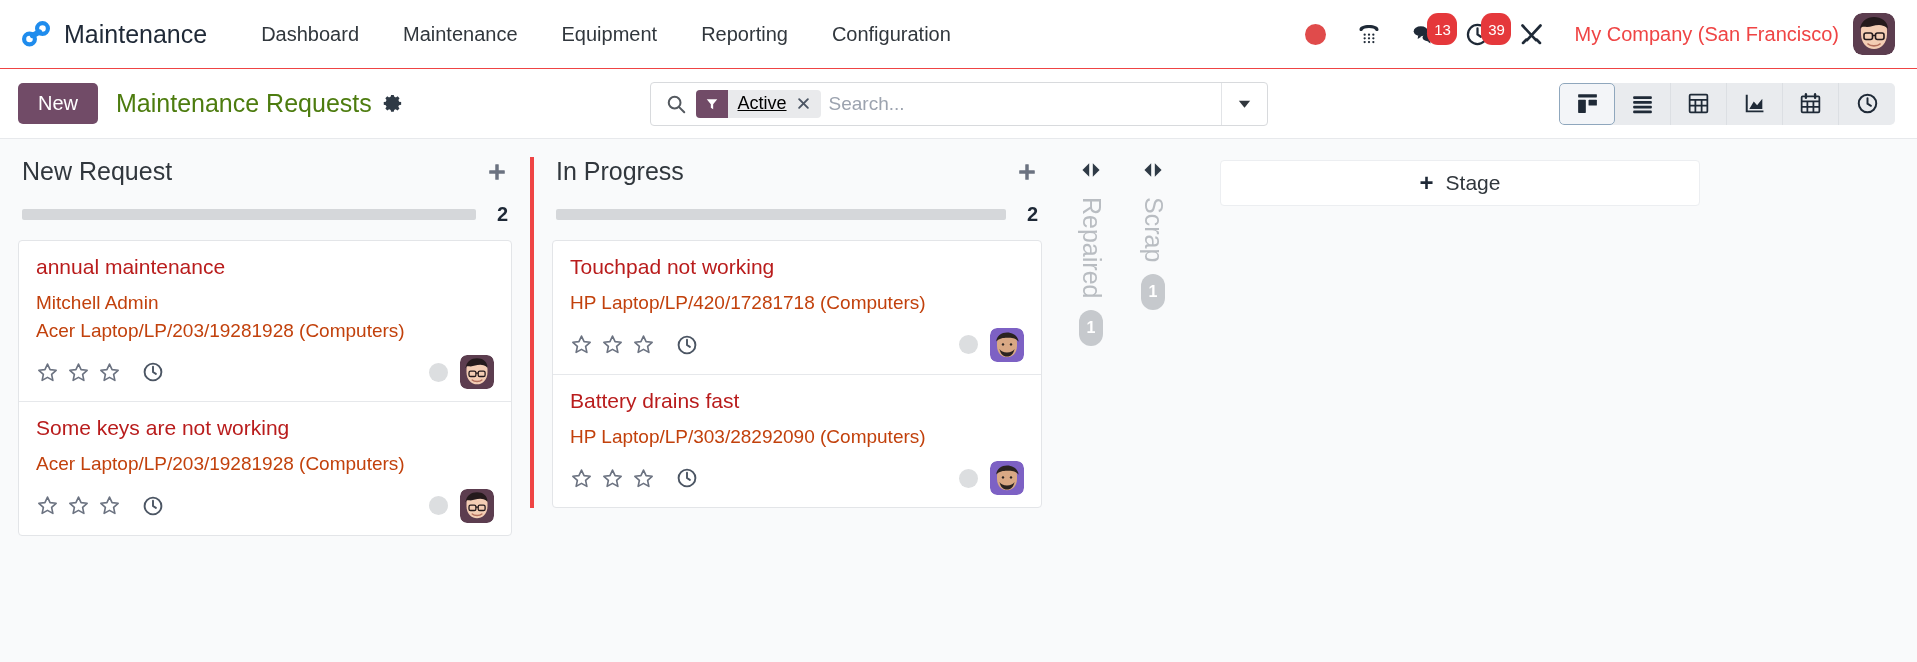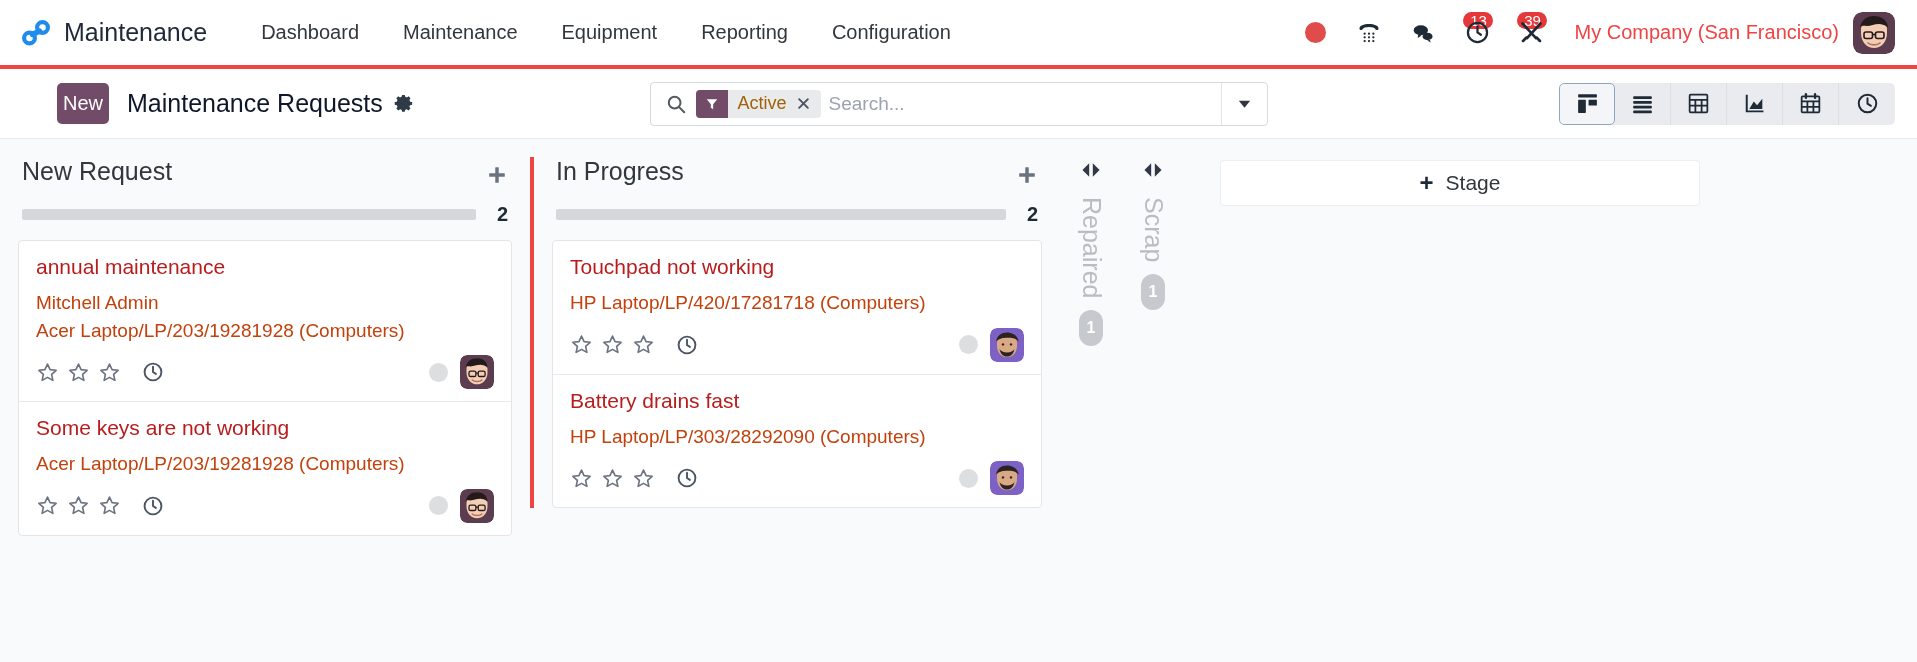--- a/index.html
+++ b/index.html
@@ -11,21 +11,21 @@
     color: #374151;
   }
 
   
   .navbar {
     height: 69px;
     background: #ffffff;
     display: flex;
     align-items: center;
     padding: 0 22px 0 18px;
-    border-bottom: 4px solid #ef4444;
+    border-bottom: 1px solid #ef4444;
     position: relative;
   }
   .brand-logo { width: 36px; height: 36px; flex: 0 0 36px; margin-right: 10px; }
   .brand-name {
     font-size: 25px; color: #1f2937; font-weight: 400;
     margin-right: 32px; white-space: nowrap;
   }
   .nav-links { display: flex; align-items: center; gap: 0px; }
   .nav-link {
     font-size: 20px; color: #31373d; padding: 8px 22px;
@@ -38,23 +38,23 @@
   .sys-icon {
     position: relative; width: 54px; height: 44px;
     display: flex; align-items: center; justify-content: center;
     cursor: pointer; color: #1f2a37;
   }
   .rec-dot { width: 21px; height: 21px; border-radius: 50%; background: #e04b4b; }
   .badge {
     position: absolute; top: 1px; left: 31px;
     background: #e5383b; color: #fff;
     font-size: 15px; font-weight: 500;
-    border-radius: 11px; min-width: 30px; height: 17px;
+    border-radius: 11px; min-width: 30px; height: 32px;
     display: flex; align-items: center; justify-content: center;
-    padding: 8px 6px; line-height: 1; margin-left: 36px;
+    padding: 8px 6px; line-height: 1;
   }
   .company-name {
     font-size: 20px; color: #ef4444; margin: 0 14px 0 16px;
     white-space: nowrap; cursor: pointer;
   }
   .avatar-nav {
     width: 42px; height: 42px; border-radius: 9px; overflow: hidden;
     flex: 0 0 42px; cursor: pointer;
   }
 
@@ -62,24 +62,24 @@
   .control-panel {
     height: 70px; background: #ffffff;
     display: flex; align-items: center;
     padding: 0 22px 0 18px;
     border-bottom: 1px solid #e7e9ec;
     position: relative;
   }
   .btn-new {
     background: #714b67; color: #ffffff;
     font-size: 20px; border: none; border-radius: 5px;
-    padding: 9px 6px; cursor: pointer; margin-right: 18px; margin-left: 39px;
+    padding: 9px 20px; cursor: pointer; margin-right: 18px;
   }
   .breadcrumb-title {
-    font-size: 25px; color: #0f172a; font-weight: 400;
+    font-size: 25px; color: #4d7c0f; font-weight: 400;
     display: flex; align-items: center; gap: 11px; white-space: nowrap;
   }
   .gear-icon { width: 21px; height: 21px; color: #2f3a46; cursor: pointer; display:inline-flex; }
 
   .search-wrap {
     position: absolute; left: 50%; transform: translateX(-50%);
     width: 618px; height: 44px;
     border: 1px solid #d8dadd; border-radius: 4px;
     background: #fff; display: flex; align-items: center;
   }
@@ -87,21 +87,21 @@
   .facet {
     display: flex; align-items: center; height: 28px;
     border-radius: 4px; overflow: hidden; margin-right: 8px;
     background: #e9eaec; flex: 0 0 auto;
   }
   .facet-icon {
     background: #714b67; color: #fff; width: 32px; height: 28px;
     display: flex; align-items: center; justify-content: center;
   }
   .facet-label {
-    font-size: 18px; color: #a16207; padding: 0 9px 0 10px; white-space: nowrap;
+    font-size: 18px; color: #000000; padding: 0 9px 0 10px; white-space: nowrap; text-decoration: underline;
   }
   .facet-x {
     padding-right: 10px; color: #4b5563; cursor: pointer;
     display: flex; align-items: center;
   }
   .search-input {
     border: none; outline: none; flex: 1 1 auto;
     font-size: 19px; color: #31373d; background: transparent;
     font-family: "Liberation Sans", sans-serif; height: 100%;
   }
@@ -132,21 +132,21 @@
     display: flex; align-items: flex-start;
     padding: 18px 0 0 0; height: calc(662px - 69px - 70px);
     background: #f9fafb; overflow: hidden;
   }
   .kcol {
     width: 530px; flex: 0 0 530px;
     padding: 0 18px; position: relative;
   }
   .kcol + .kcol { border-left: 4px solid #ef4444; }
   .kcol-head {
-    display: flex; align-items: flex-end; padding: 0 4px 0 4px;
+    display: flex; align-items: center; padding: 0 4px 0 4px;
   }
   .kcol-title {
     font-size: 25px; color: #31373d; font-weight: 400; white-space: nowrap;
   }
   .kcol-plus {
     margin-left: auto; color: #6b7280; cursor: pointer;
     display: flex; align-items: center; font-size: 28px; line-height: 1;
   }
   .kcol-progress {
     display: flex; align-items: center; margin-top: 17px; padding: 0 4px;

